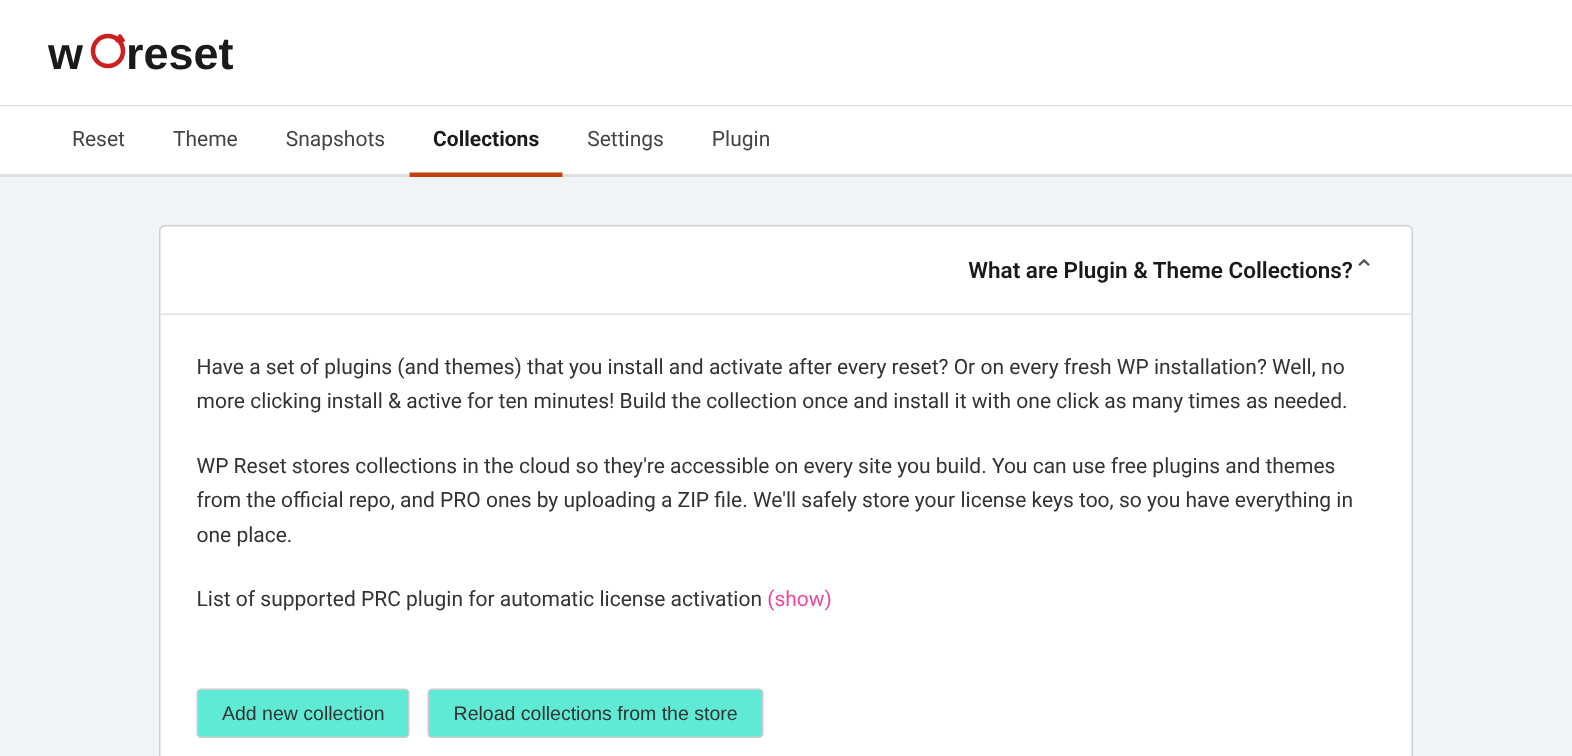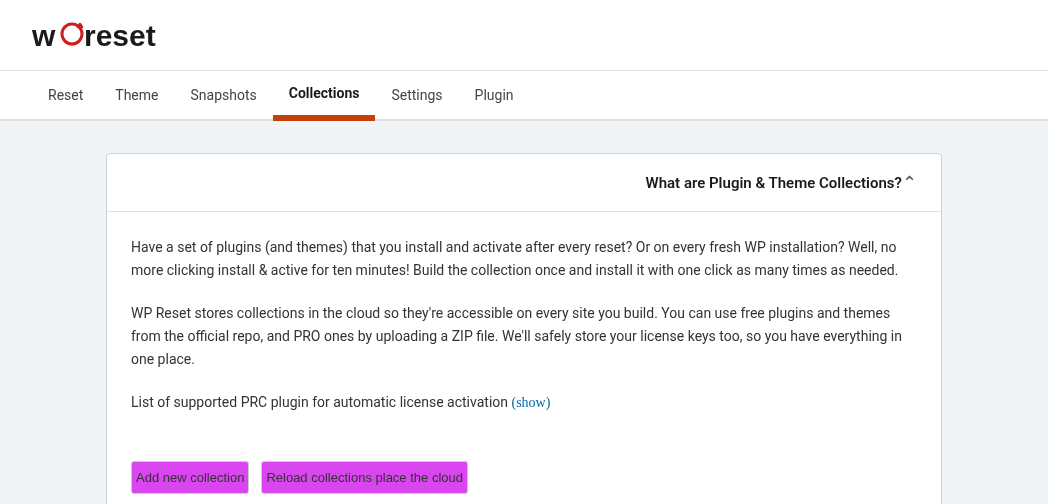--- a/index.html
+++ b/index.html
@@ -40,21 +40,21 @@
       cursor: pointer;
       text-decoration: none;
       border-bottom: 3px solid transparent;
       margin-bottom: -2px;
       display: inline-block;
     }
 
     .nav-item.active {
       color: #1a1a1a;
       font-weight: 700;
-      border-bottom: 6px solid #c2410c;
+      border-bottom: 3px solid #c2410c;
     }
 
     
     .main {
       padding: 32px;
       max-width: 900px;
       margin: 0 auto;
     }
 
     
@@ -94,37 +94,36 @@
       line-height: 1.65;
       color: #333;
       margin-bottom: 20px;
     }
 
     .card-body p:last-of-type {
       margin-bottom: 0;
     }
 
     .link {
-      color: #0369a1;
+      color: #ec4899;
       text-decoration: none;
-      font-family: Liberation Serif, serif;
     }
 
     .card-footer {
       padding: 18px 24px 24px 24px;
       display: flex;
       gap: 12px;
       align-items: center;
     }
 
     .btn {
-      padding: 8px 4px;
+      padding: 8px 16px;
       font-size: 13px;
       border: 1px solid #ccc;
-      background: #d946ef;
+      background: #5eead4;
       color: #333;
       border-radius: 3px;
       cursor: pointer;
       white-space: nowrap;
     }
 
     
     .logo-container {
       display: flex;
       align-items: center;
@@ -172,16 +171,16 @@
       <p>Have a set of plugins (and themes) that you install and activate after every reset? Or on every fresh WP installation? Well, no more clicking install &amp; active for ten minutes! Build the collection once and install it with one click as many times as needed.</p>
       <p>WP Reset stores collections in the cloud so they're accessible on every site you build. You can use free plugins and themes from the official repo, and PRO ones by uploading a ZIP file. We'll safely store your license keys too, so you have everything in one place.</p>
       <p>
         <span>List of supported PRC plugin for automatic license activation </span>
         <a class="link">(show)</a>
       </p>
     </div>
 
     <div class="card-footer">
       <button class="btn">Add new collection</button>
-      <button class="btn">Reload collections place the cloud</button>
+      <button class="btn">Reload collections from the store</button>
     </div>
   </div>
 </div>
 
 </body></html>

